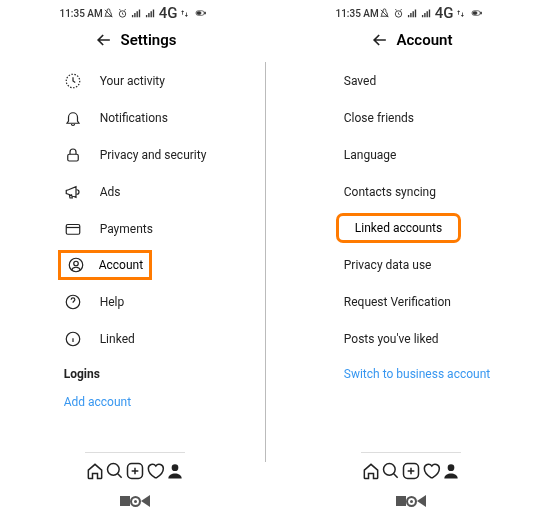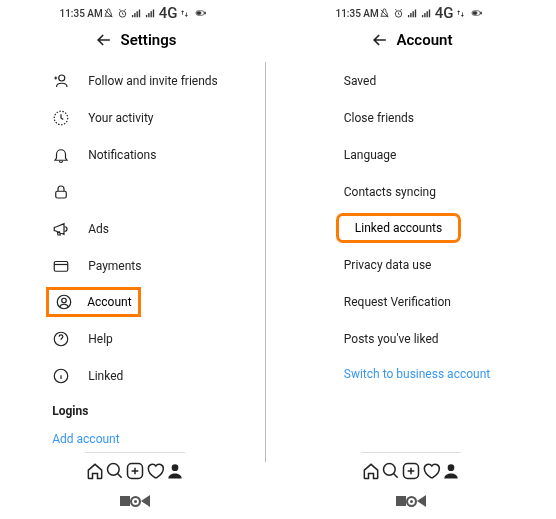--- a/index.html
+++ b/index.html
@@ -62,29 +62,20 @@
   <div class="header">
     <svg viewBox="0 0 24 24" width="20" height="20" stroke="#222" fill="none" stroke-width="2">
         <path d="M19 12H5M11 6l-6 6 6 6"></path>
       </svg>
     <span class="title">Settings</span>
   </div>
 
   <div class="content">
     <div class="row">
       <span class="icon-slot">
-          <svg viewBox="0 0 24 24">
-            <circle cx="13" cy="8" r="4"></circle>
-            <path d="M6 20c0-3 3-5 7-5s7 2 7 5M3 8h4M5 6v4"></path>
-          </svg>
-        </span>
-      <span>Follow and invite friends</span>
-    </div>
-    <div class="row">
-      <span class="icon-slot">
           <svg viewBox="0 0 24 24" stroke-dasharray="2 2">
             <circle cx="12" cy="12" r="9"></circle>
             <path d="M12 7v5l3 2" stroke-dasharray="0"></path>
           </svg>
         </span>
       <span>Your activity</span>
     </div>
     <div class="row">
       <span class="icon-slot">
           <svg viewBox="0 0 24 24">
@@ -93,20 +84,21 @@
         </span>
       <span>Notifications</span>
     </div>
     <div class="row">
       <span class="icon-slot">
           <svg viewBox="0 0 24 24">
             <rect x="5" y="11" width="14" height="9" rx="2"></rect>
             <path d="M8 11V8a4 4 0 018 0v3"></path>
           </svg>
         </span>
+      <span>Privacy and security</span>
     </div>
     <div class="row">
       <span class="icon-slot">
           <svg viewBox="0 0 24 24">
             <path d="M3 10v4l3 1 10 4V5L6 9zM17 9a3 3 0 010 6M7 15l1 5h3l-1-5"></path>
           </svg>
         </span>
       <span>Ads</span>
     </div>
     <div class="row">

